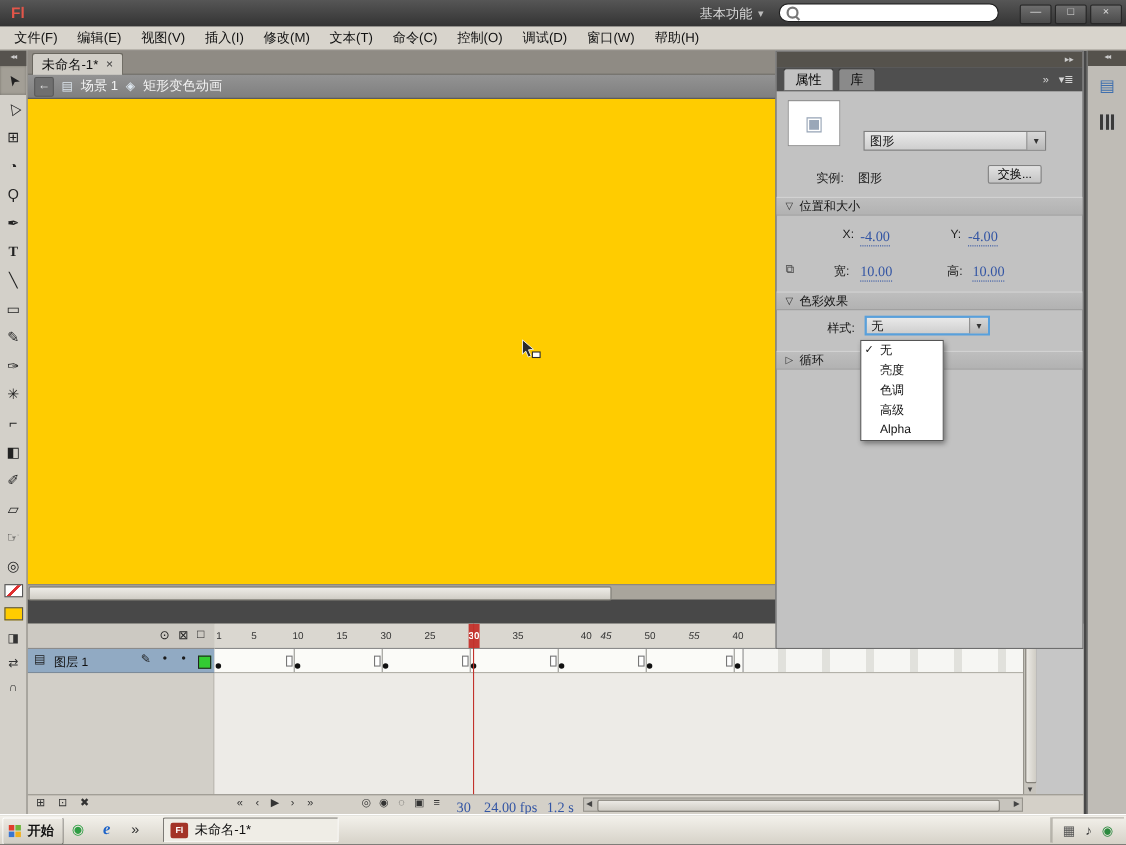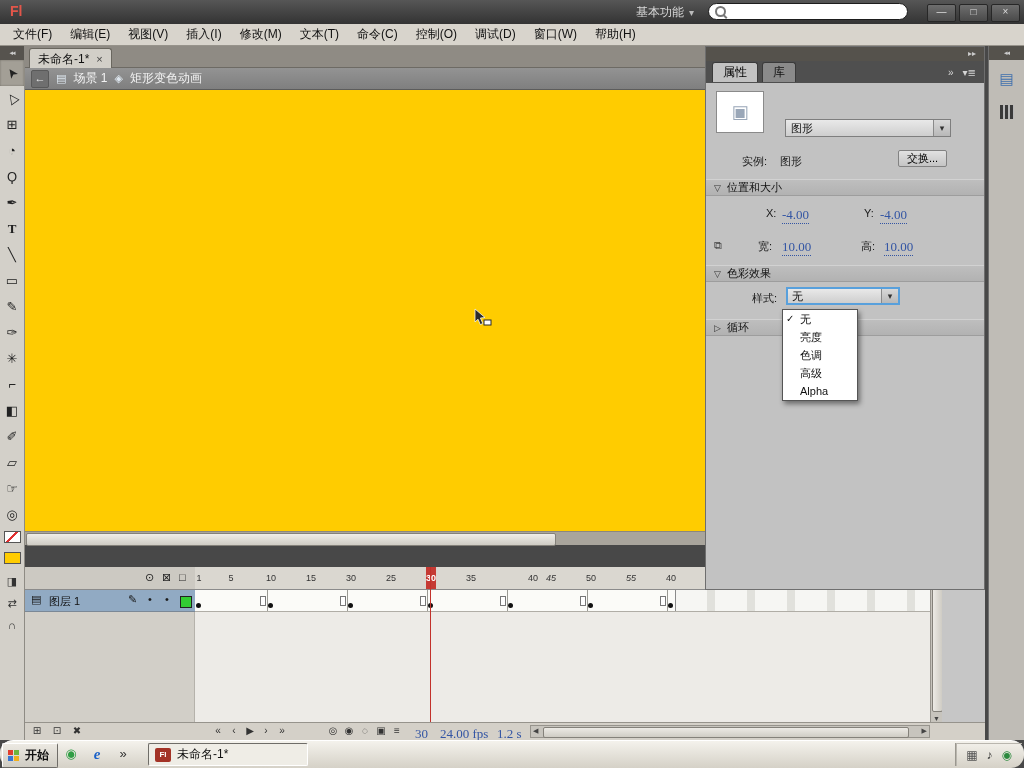--- a/index.html
+++ b/index.html
@@ -109,21 +109,21 @@
   .dd-item{position:relative;height:18px;line-height:18px;padding-left:17px;font-size:11px;cursor:pointer;}
   .dd-chk{position:absolute;left:3px;top:0;font-size:10px;}
 
   
   .dock{left:988px;top:46px;width:36px;height:694px;background:#bfbcb6;border-left:1px solid #6e6e6e;box-sizing:border-box;z-index:8;}
   .dock-hdr{height:14px;background:#55524c;color:#ccc;font-size:7px;line-height:14px;text-align:center;letter-spacing:-1px;cursor:pointer;}
   .dock-ic{width:28px;height:26px;margin:6px auto 0;text-align:center;line-height:26px;font-size:15px;cursor:pointer;border-radius:3px;}
   .libbars{display:inline-block;width:14px;height:14px;background:repeating-linear-gradient(90deg,#3a3a3a 0 3px,#b8b8b8 3px 5px);vertical-align:middle;}
 
   
-  .taskbar{left:0;top:740px;width:1024px;height:28px;background:linear-gradient(#f4f2ec,#d5d1c7);border-top:1px solid #fff;box-sizing:border-box;z-index:40;border-radius:13px;}
+  .taskbar{left:0;top:740px;width:1024px;height:28px;background:linear-gradient(#f4f2ec,#d5d1c7);border-top:1px solid #fff;box-sizing:border-box;z-index:40;}
   .startbtn{position:absolute;left:2px;top:2px;height:23px;display:flex;align-items:center;gap:5px;padding:0 8px 0 5px;background:linear-gradient(#ece9e2,#cfccc3);border:1px solid;border-color:#fff #6f6d68 #6f6d68 #fff;border-radius:2px;cursor:pointer;font-weight:bold;}
   .flag{position:relative;width:12px;height:12px;}
   .flag span{position:absolute;width:5px;height:5px;}
   .f1{left:0;top:0;background:#e03e2d;} .f2{left:6px;top:0;background:#6eb53c;}
   .f3{left:0;top:6px;background:#3a76d2;} .f4{left:6px;top:6px;background:#f0b01f;}
   .qlaunch{position:absolute;left:62px;top:4px;display:flex;gap:8px;align-items:center;}
   .ql{width:18px;height:18px;text-align:center;line-height:18px;cursor:pointer;font-size:13px;}
   .taskbtn{position:absolute;left:148px;top:2px;width:160px;height:23px;display:flex;align-items:center;gap:6px;padding:0 6px;background:#efede6;border:1px solid;border-color:#6f6d68 #fff #fff #6f6d68;border-radius:2px;cursor:pointer;box-sizing:border-box;}
   .flchip{width:16px;height:14px;background:#a33327;color:#fff;font-size:8px;font-weight:bold;text-align:center;line-height:14px;border-radius:2px;}
   .tray{position:absolute;right:2px;top:2px;height:23px;display:flex;align-items:center;gap:9px;padding:0 10px;border-left:1px solid #9a978f;box-shadow:inset 1px 1px 0 #b9b6ae;}

